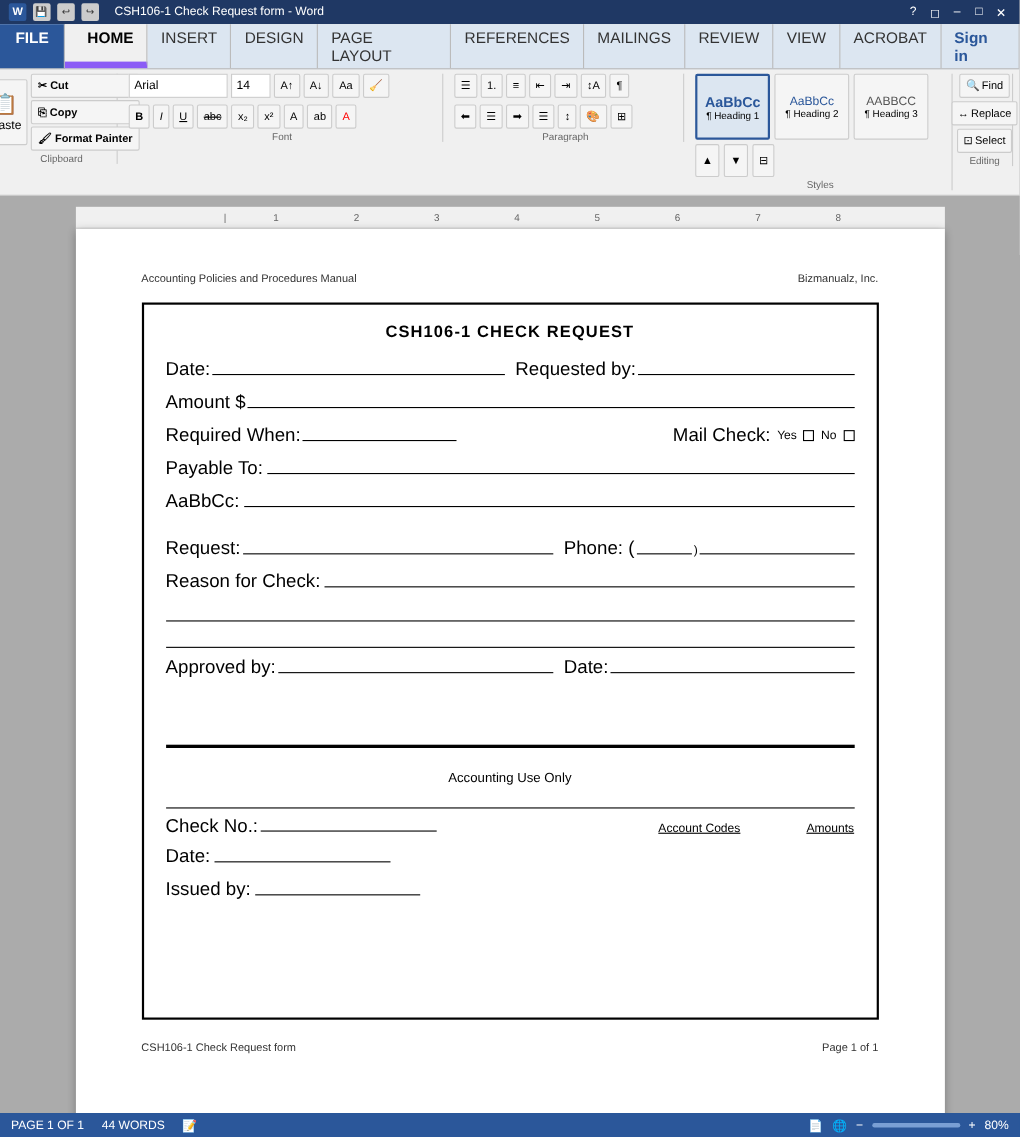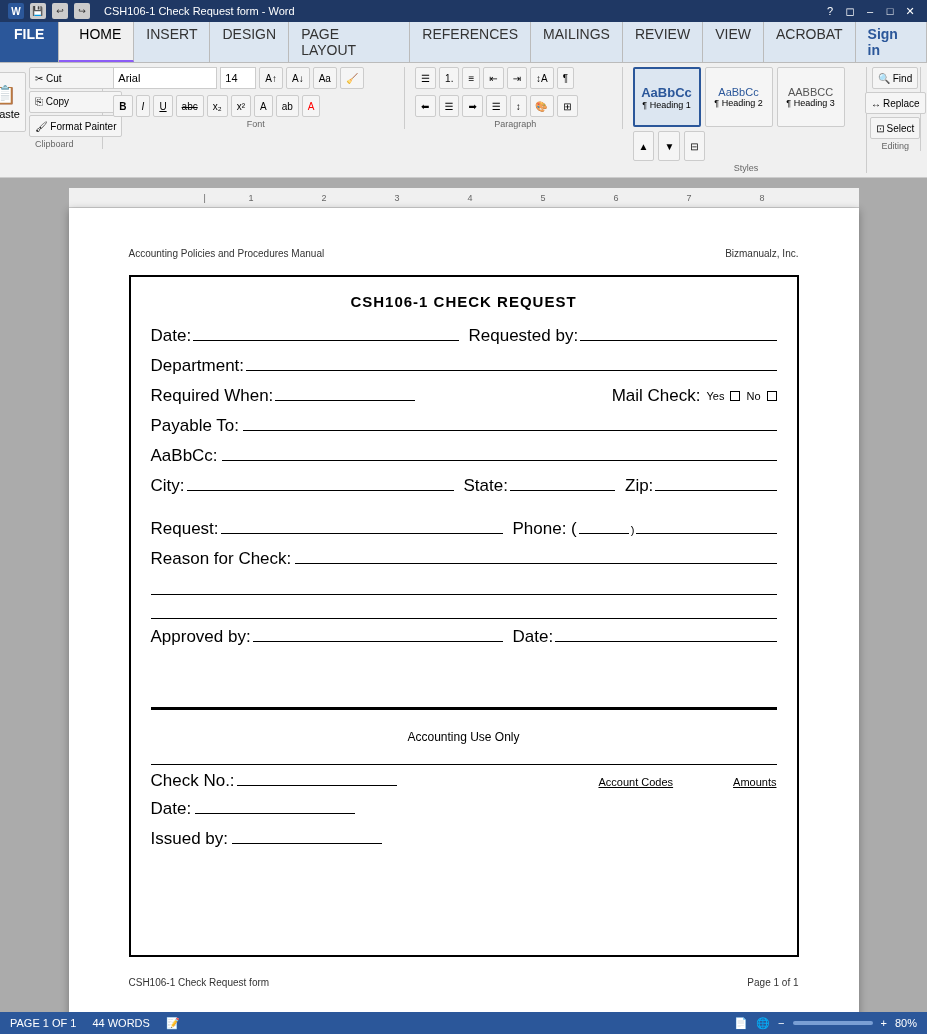--- a/index.html
+++ b/index.html
@@ -18,21 +18,21 @@
     }
     .title-bar-left { display: flex; align-items: center; gap: 6px; }
     .title-icon { width: 16px; height: 16px; background: #ccc; border-radius: 2px; display: flex; align-items: center; justify-content: center; font-size: 9px; color: #333; cursor: pointer; }
     .title-controls { display: flex; gap: 2px; }
     .title-ctrl { width: 18px; height: 18px; display: flex; align-items: center; justify-content: center; font-size: 11px; color: white; cursor: pointer; }
 
     
     .ribbon { background: #f0f0f0; border-bottom: 1px solid #ccc; }
     .ribbon-tabs { display: flex; background: #dce6f1; border-bottom: 1px solid #bbb; }
     .ribbon-tab { padding: 4px 12px; font-size: 14px; cursor: pointer; border-right: 1px solid #bbb; color: #333; }
-    .ribbon-tab.active { background: #f0f0f0; border-bottom: 2px solid #8b5cf6; color: #000; font-weight: normal; padding-left: 20px; }
+    .ribbon-tab.active { background: #f0f0f0; border-bottom: 6px solid #8b5cf6; color: #000; font-weight: bold; padding-left: 20px; }
     .ribbon-tab.file { background: #2b579a; color: white; font-weight: bold; padding: 4px 14px; }
 
     .ribbon-content { display: flex; padding: 4px 6px; gap: 4px; align-items: flex-start; }
     .ribbon-group { display: flex; flex-direction: column; align-items: center; border-right: 1px solid #ccc; padding: 0 6px; min-width: 50px; }
     .ribbon-group-label { font-size: 9px; color: #666; margin-top: 2px; }
     .ribbon-controls { display: flex; gap: 3px; align-items: center; flex-wrap: wrap; }
 
     .rb-btn { height: 22px; padding: 0 5px; background: #f5f5f5; border: 1px solid #ccc; border-radius: 2px; font-size: 10px; cursor: pointer; display: flex; align-items: center; gap: 2px; white-space: nowrap; }
     .rb-btn.big { height: 60px; flex-direction: column; font-size: 9px; padding: 4px; min-width: 40px; justify-content: center; }
 
@@ -123,34 +123,34 @@
 
   <div class="ribbon-content">
 
     <div class="ribbon-group">
       <div class="ribbon-controls">
         <div style="display:flex; gap:3px; align-items:center;">
           <div class="rb-btn big" style="font-size:11px;">
             <span style="font-size:18px;">📋</span>
             <span>Paste</span>
           </div>
-          <div style="display:flex; flex-direction:column; gap:2px;">
+          <div style="display:flex; flex-direction:column; gap:2px;font-weight:bold;">
             <div class="rb-btn">✂ Cut</div>
             <div class="rb-btn">⎘ Copy</div>
             <div class="rb-btn">🖌 Format Painter</div>
           </div>
         </div>
       </div>
       <span class="ribbon-group-label">Clipboard</span>
     </div>
 
     <div class="ribbon-group">
       <div class="ribbon-controls">
         <div style="display:flex; gap:3px; align-items:center; margin-bottom:3px;">
-          <input class="font-box" value="Arial" style="font-family: Arial; width: 104px;">
+          <input class="font-box" value="Arial" style="font-family: Arial; width: 90px;">
           <input class="font-size-box" value="14" style="">
           <div class="rb-btn">A↑</div>
           <div class="rb-btn">A↓</div>
           <div class="rb-btn">Aa</div>
           <div class="rb-btn">🧹</div>
         </div>
         <div style="display:flex; gap:3px; align-items:center;">
           <div class="rb-btn" style="font-weight:bold;">B</div>
           <div class="rb-btn" style="font-style:italic;">I</div>
           <div class="rb-btn" style="text-decoration:underline;">U</div>
@@ -251,21 +251,21 @@
           <div class="form-line"></div>
         </div>
         <div class="form-field">
           <span class="form-label">Requested by:</span>
           <div class="form-line"></div>
         </div>
       </div>
 
       <div class="form-row">
         <div class="form-field">
-          <span class="form-label">Department:</span>
+          <span class="form-label">Amount $</span>
           <div class="form-line"></div>
         </div>
       </div>
 
       <div class="form-row">
         <div class="form-field">
           <span class="form-label">Required When:</span>
           <div class="form-line" style="max-width:140px;"></div>
         </div>
         <div class="checkbox-area">
@@ -280,34 +280,20 @@
       <div class="full-row">
         <span class="form-label">Payable To:</span>
         <div class="full-line"></div>
       </div>
 
       <div class="full-row">
         <span class="form-label">AaBbCc:</span>
         <div class="full-line"></div>
       </div>
 
-      <div class="form-row">
-        <div class="form-field" style="flex:2;">
-          <span class="form-label">City:</span>
-          <div class="form-line"></div>
-        </div>
-        <div class="form-field">
-          <span class="form-label">State:</span>
-          <div class="form-line" style="min-width:60px;"></div>
-        </div>
-        <div class="form-field">
-          <span class="form-label">Zip:</span>
-          <div class="form-line" style="min-width:70px;"></div>
-        </div>
-      </div>
 
       <div class="form-row">
         <div class="form-field" style="flex:2;">
           <span class="form-label">Request:</span>
           <div class="form-line"></div>
         </div>
         <div class="form-field" style="flex:1.5;margin-top:13px;">
           <span class="form-label">Phone: (</span>
           <div class="form-line" style="min-width:50px; max-width:50px;"></div>
           <span>)</span>

